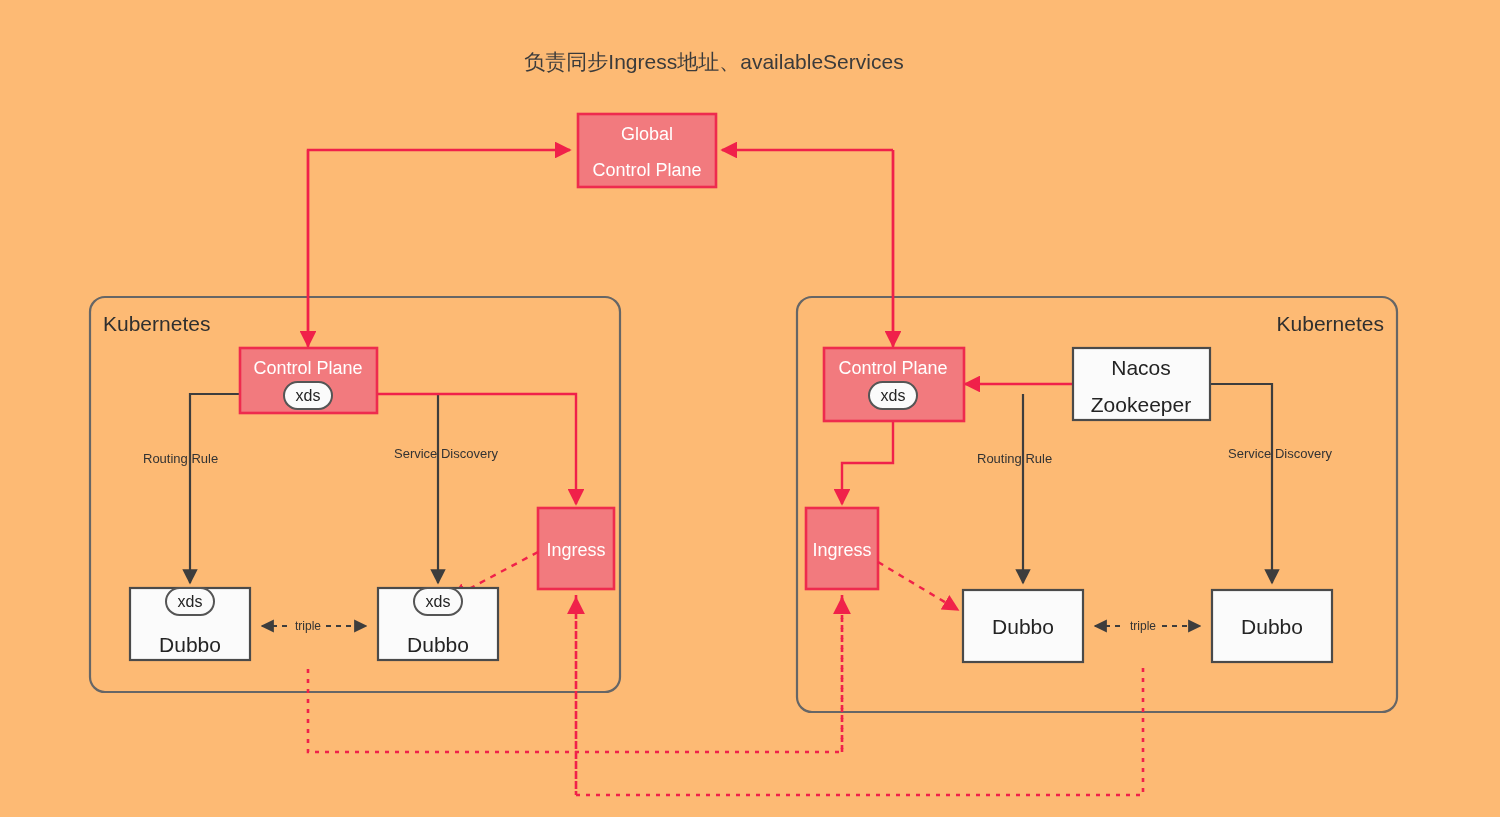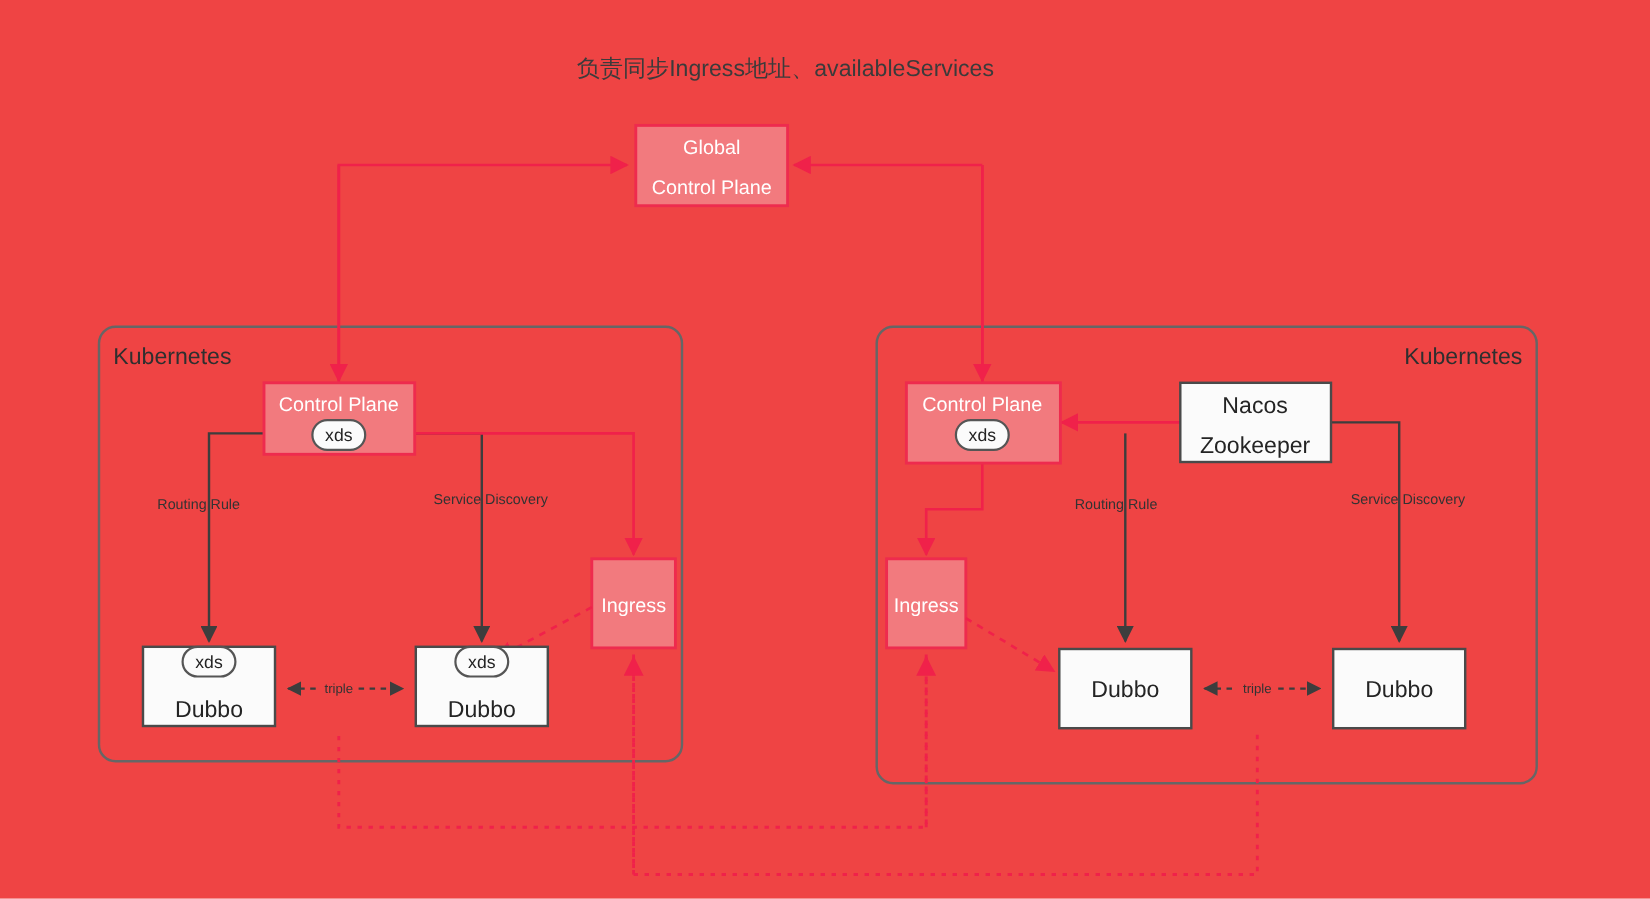--- a/index.html
+++ b/index.html
@@ -105,21 +105,21 @@
     font-size: 12px;
     fill: #333333;
   }
   .txt-center { text-anchor: middle; }
   .txt-end { text-anchor: end; }
   .txt-start { text-anchor: start; }
 </style>
 </head>
 <body>
 
-<div id="diagram-root" style="background: #ef4444;">
+<div id="diagram-root" style="background: #fdba74;">
 <svg id="diagram" viewBox="0 0 1500 817">
 
   <defs>
     <marker id="arrow-red" viewBox="0 0 10 10" refX="9" refY="5" markerWidth="7" markerHeight="7" orient="auto-start-reverse">
       <path d="M 0 0 L 10 5 L 0 10 z" fill="#F0214A"></path>
     </marker>
     <marker id="arrow-dark" viewBox="0 0 10 10" refX="9" refY="5" markerWidth="7" markerHeight="7" orient="auto-start-reverse">
       <path d="M 0 0 L 10 5 L 0 10 z" fill="#3d3d3d"></path>
     </marker>
     <marker id="arrow-dark-s" viewBox="0 0 10 10" refX="9" refY="5" markerWidth="6" markerHeight="6" orient="auto-start-reverse">

